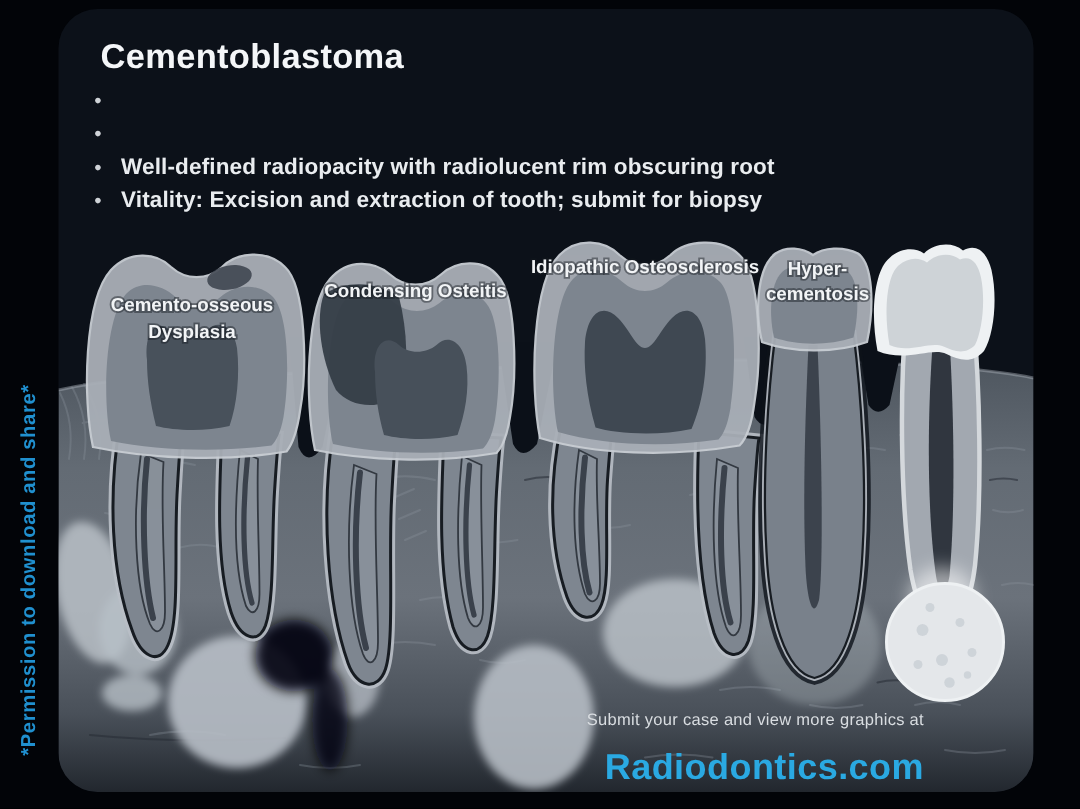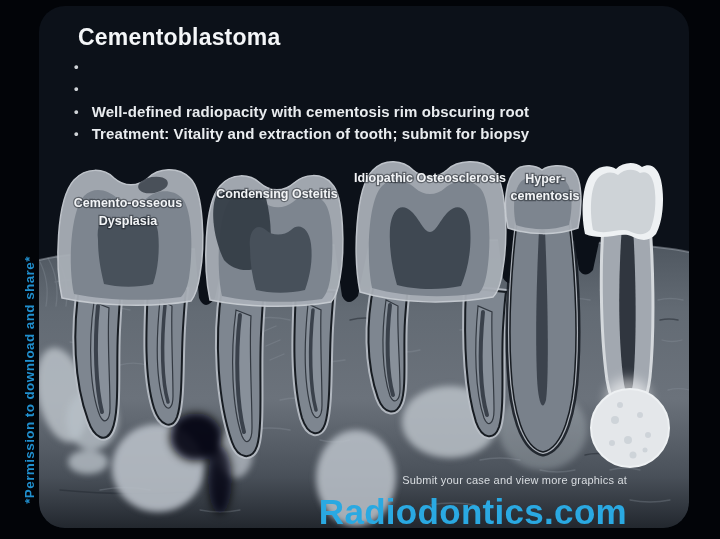--- a/index.html
+++ b/index.html
@@ -2,41 +2,41 @@
 <html><head>
 <meta charset="utf-8">
 <style>
   html,body{margin:0;padding:0;background:#000;}
   .stage{
     position:relative;width:720px;height:539px;overflow:hidden;
     background:#020408;
     font-family:"Liberation Sans", sans-serif;
   }
   .stage svg{position:absolute;left:0;top:0;}
-  .overlay{position:absolute;left:12px;top:0;width:662px;height:539px;pointer-events:none;}
+  .overlay{position:absolute;left:1px;top:0;width:662px;height:539px;pointer-events:none;}
   .title{
     position:absolute;left:66px;top:24px;
     font-size:23px;font-weight:bold;color:#f4f6f8;letter-spacing:.2px;
   }
   .bullets{position:absolute;left:62px;top:56px;margin:0;padding:0;list-style:none;}
   .bullets li{
     display:flex;align-items:flex-start;
     color:#e9ecef;font-size:15px;font-weight:600;line-height:22.4px;letter-spacing:.1px;
   }
   .bullets .dot{color:#cfd3d7;font-size:13px;margin-right:13px;line-height:22.4px;}
   .vnote{
     position:absolute;left:-131px;top:371px;width:300px;height:18px;
     transform:rotate(-90deg);
     text-align:center;
     color:#2090cf;font-size:13.5px;font-weight:bold;letter-spacing:.4px;
     white-space:nowrap;
   }
   .promo{position:absolute;right:47px;bottom:14px;text-align:right;}
   .promo .tagline{color:#d9dde1;font-size:11px;letter-spacing:.2px;margin-bottom:13px;text-align:right;}
-  .promo .site{color:#2aa9e2;font-size:35px;font-weight:bold;letter-spacing:.3px;line-height:26px;}
+  .promo .site{color:#2aa9e2;font-size:24px;font-weight:bold;letter-spacing:.3px;line-height:26px;}
   .svg-label{
     font-family:"Liberation Sans", sans-serif;
     font-weight:bold;fill:#f2f4f6;
     paint-order:stroke;stroke:#141920;stroke-width:2.5px;stroke-opacity:.45;
   }
 </style>
 </head>
 <body>
 
 <div class="stage">
@@ -221,25 +221,25 @@
 
     <ul class="bullets">
       <li>
           <span class="dot">•</span>
         </li>
       <li>
           <span class="dot">•</span>
         </li>
       <li>
           <span class="dot">•</span>
-          <span>Well-defined radiopacity with cementosis rim obscuring root</span>
-        </li>
-      <li>
-          <span class="dot">•</span>
-          <span>Treatment: Vitality and extraction of tooth; submit for biopsy</span>
+          <span>Well-defined radiopacity with radiolucent rim obscuring root</span>
+        </li>
+      <li>
+          <span class="dot">•</span>
+          <span>Vitality: Excision and extraction of tooth; submit for biopsy</span>
         </li>
     </ul>
 
     <div class="vnote">*Permission to download and share*</div>
 
     <div class="promo">
       <div class="tagline">Submit your case and view more graphics at</div>
       <div class="site">Radiodontics.com</div>
     </div>
   </div>

